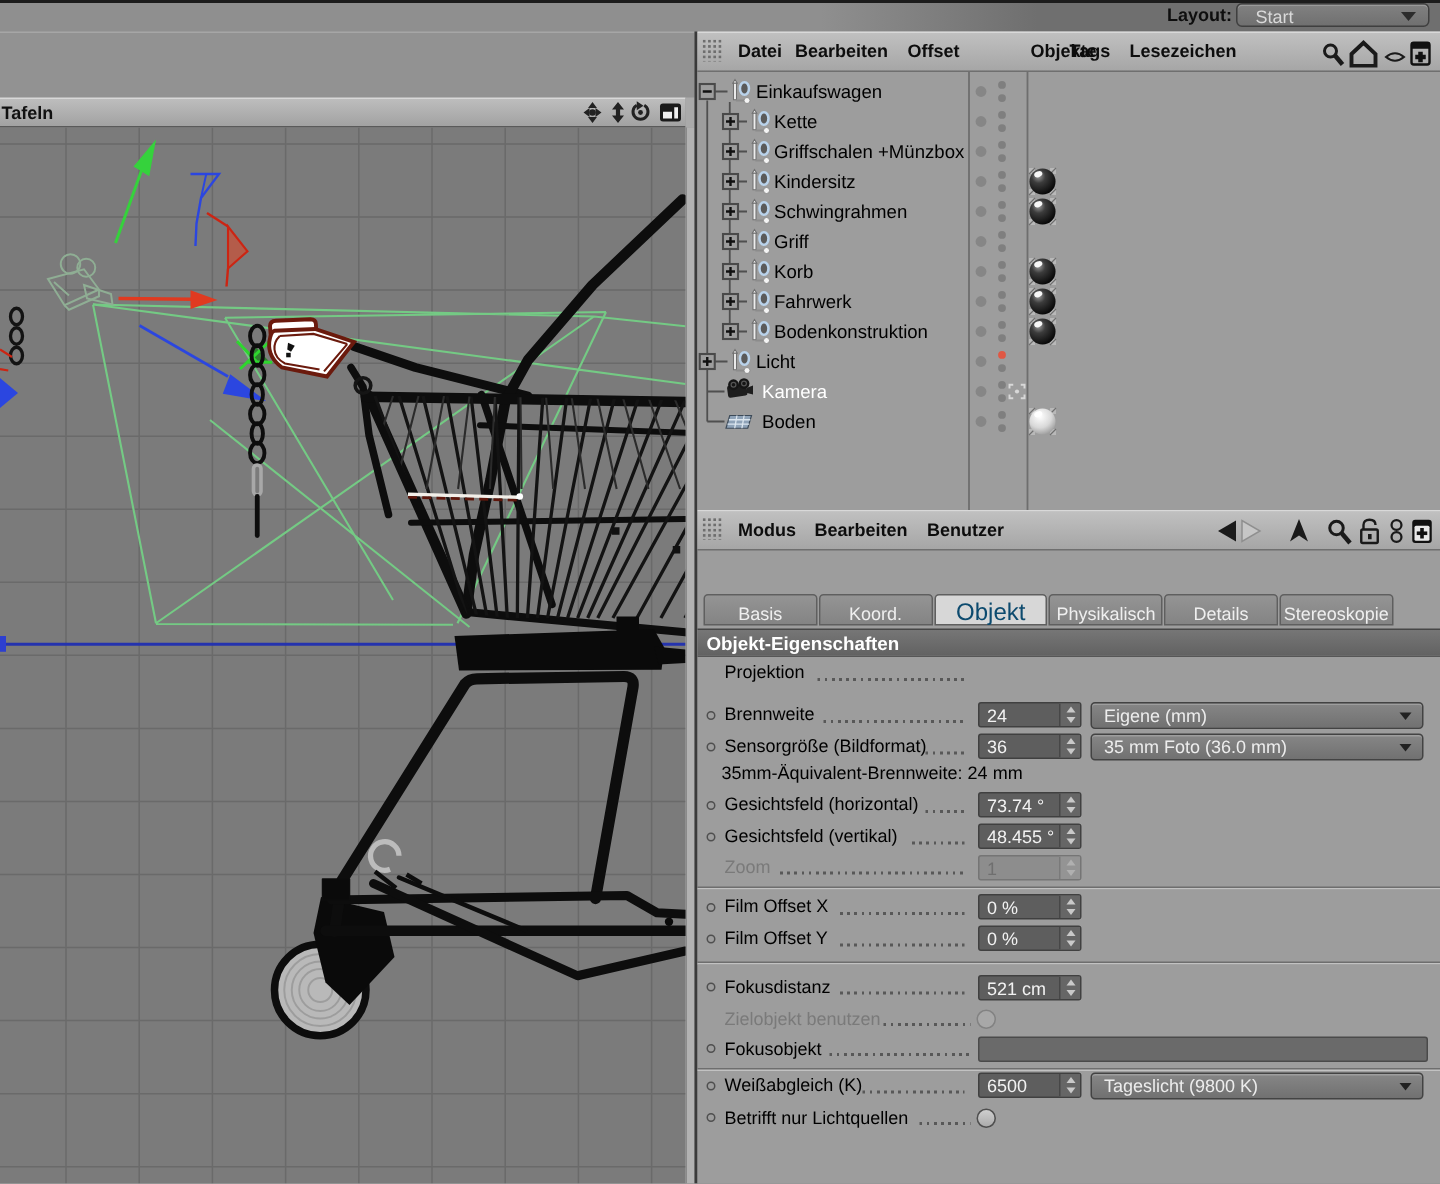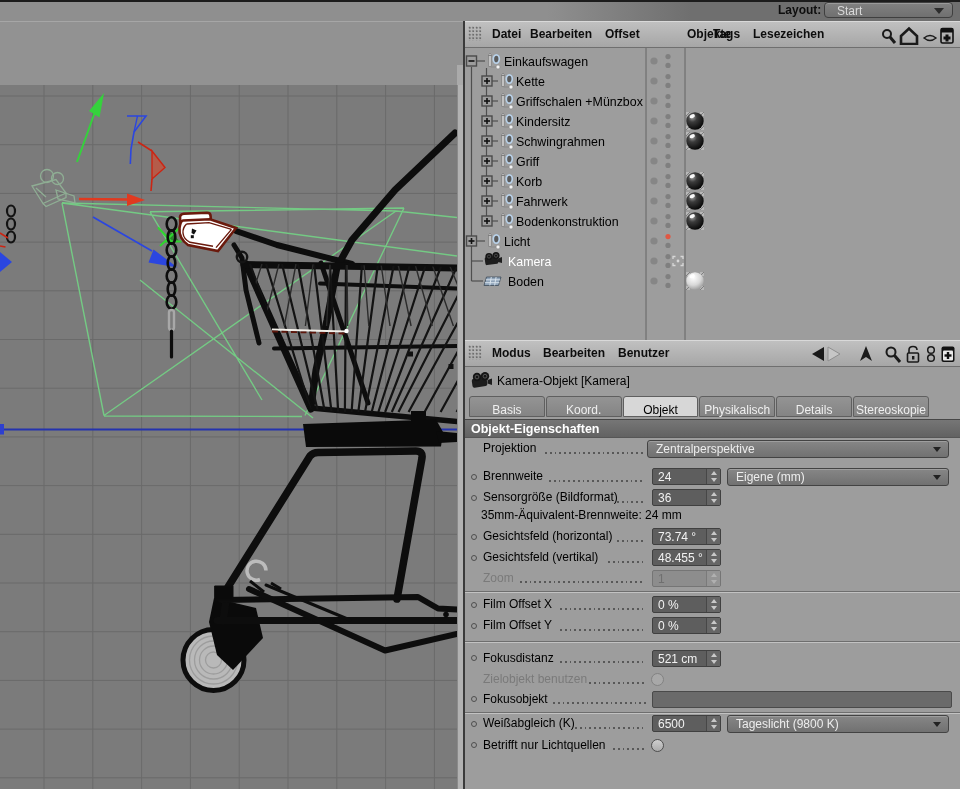--- a/index.html
+++ b/index.html
@@ -50,20 +50,41 @@
 <div id="stage">
 
   <div class="abs" id="topbar"></div>
   <div class="abs" id="layoutlbl">Layout:</div>
   <div class="abs" id="startcombo">
       <span>Start</span>
       <div class="tri"></div>
     </div>
 
   <div class="abs" id="vp-blank"></div>
+  <div class="abs" id="vp-title">
+      <div class="t">Tafeln</div>
+  <svg style="position:absolute;right:1px;top:1px" width="68" height="16" viewBox="0 0 68 16">
+   <g fill="#222">
+    <path d="M 7 1 L 10 5 L 4 5 Z M 7 15 L 10 11 L 4 11 Z M 1 8 L 5 5 L 5 11 Z M 13 8 L 9 5 L 9 11 Z"></path>
+    <circle cx="7" cy="8" r="2.2"></circle>
+    <path d="M 24 1 L 28 6 L 20 6 Z M 24 15 L 28 10 L 20 10 Z"></path>
+          <rect x="22.6" y="5" width="2.8" height="6"></rect>
+   </g>
+   <g stroke="#222" stroke-width="2" fill="none">
+    <path d="M 36.5 3.2 A 5 5 0 1 0 41.5 3.2"></path>
+   </g>
+   <path d="M 36.5 0.5 L 36.5 6.5 L 41 3.5 Z" fill="#222"></path>
+   <circle cx="39" cy="8" r="1.6" fill="#222"></circle>
+   <g>
+    <rect x="52" y="2" width="14" height="12" rx="2" fill="#1a1a1a"></rect>
+    <rect x="54" y="7.5" width="6" height="4.5" fill="#efefef"></rect>
+    <rect x="61.5" y="4.5" width="2.5" height="7.5" fill="#efefef"></rect>
+   </g>
+  </svg>
+    </div>
   <div class="abs" id="vp-corner"></div>
   <div class="abs" id="vp-scroll"></div>
   <svg class="abs" id="vpsvg" width="457" height="704" viewBox="0 85 457 704">
 <rect x="0" y="85" width="457" height="704" fill="#7b7b7b"></rect>
 <path d="M 44.0 85 V 789 M 92.8 85 V 789 M 141.6 85 V 789 M 190.4 85 V 789 M 239.2 85 V 789 M 288.0 85 V 789 M 336.8 85 V 789 M 385.6 85 V 789 M 434.4 85 V 789 M 0 96.0 H 457 M 0 144.7 H 457 M 0 193.4 H 457 M 0 242.1 H 457 M 0 290.8 H 457 M 0 339.5 H 457 M 0 388.2 H 457 M 0 436.9 H 457 M 0 485.6 H 457 M 0 534.3 H 457 M 0 583.0 H 457 M 0 631.7 H 457 M 0 680.4 H 457 M 0 729.1 H 457 M 0 777.8 H 457" stroke="#6a6a6a" stroke-width="1" fill="none"></path>
 <line x1="0" y1="429.5" x2="457" y2="429.5" stroke="#2433ae" stroke-width="2"></line>
 <rect x="0" y="424" width="4" height="10.5" fill="#2d3fd0"></rect>
 <path d="M 62 203 L 396 211 M 396 211 L 457 217.5 M 62 203 L 457 256 M 62 203 L 104 415.5 M 104 416 L 302 416.5 M 396 211 L 104 415.5 M 305 415.5 L 404 208 M 150 211.8 L 262 400 M 150 211.8 L 404 208 M 140 280 L 313 418" stroke="#74ca84" stroke-width="1.4" fill="none"></path>
 <g stroke="#8fae94" stroke-width="1.3" fill="none">
 <circle cx="47" cy="176" r="6.5"></circle>
@@ -377,46 +398,31 @@
         <rect x="104" y="12" width="2.4" height="3.5" fill="#1a1a1a"></rect>
         <circle cx="123" cy="6" r="3.3" fill="none" stroke="#1a1a1a" stroke-width="1.5"></circle>
         <circle cx="123" cy="14" r="3.3" fill="none" stroke="#1a1a1a" stroke-width="1.5"></circle>
         <rect x="133.5" y="2.5" width="13" height="15.5" rx="2" fill="#111"></rect>
         <rect x="135" y="6.5" width="10" height="10" rx="1" fill="#e9e9e9"></rect>
         <rect x="138.8" y="8" width="2.4" height="7" fill="#111"></rect>
           <rect x="136.5" y="10.3" width="7" height="2.4" fill="#111"></rect>
       </svg>
     </div>
 
-    <div class="abs" style="left:0;top:346px;width:495px;height:29px;">
-      <svg style="position:absolute;left:5px;top:4px;" width="24" height="20" viewBox="0 0 24 20">
-        <rect x="2" y="7" width="15" height="9" rx="2" fill="#1d1d1d" transform="rotate(-8 9 11)"></rect>
-        <circle cx="7" cy="6" r="4.2" fill="#151515"></circle>
-          <circle cx="15" cy="5.2" r="4.2" fill="#151515"></circle>
-        <circle cx="7" cy="6" r="1.9" fill="none" stroke="#5a5a5a" stroke-width="0.9"></circle>
-        <circle cx="15" cy="5.2" r="1.9" fill="none" stroke="#5a5a5a" stroke-width="0.9"></circle>
-        <path d="M 17.5 9 L 22 7.5 L 22 14 L 17.5 12.5 Z" fill="#1d1d1d"></path>
-      </svg>
-      <div class="lbl" style="left:32px;top:7px;">Kamera-Objekt [Kamera]</div>
-    </div>
     <div class="abs" style="left:4.0px;top:375px;width:75.8px;height:21px;background:linear-gradient(#949494,#848484);border:1px solid #5f5f5f;border-radius:3px 3px 0 0;box-sizing:border-box;text-align:center;"><span style="font-size:12px;color:#efefef;position:relative;top:3px;">Basis</span></div>
     <div class="abs" style="left:80.8px;top:375px;width:75.8px;height:21px;background:linear-gradient(#949494,#848484);border:1px solid #5f5f5f;border-radius:3px 3px 0 0;box-sizing:border-box;text-align:center;"><span style="font-size:12px;color:#efefef;position:relative;top:3px;">Koord.</span></div>
-    <div class="abs" style="left:157.6px;top:375px;width:75.8px;height:21px;background:#d7d7d7;border:1px solid #5f5f5f;border-radius:3px 3px 0 0;box-sizing:border-box;text-align:center;"><span style="font-size:12px;color:#000000;position:relative;top:3px;">Objekt</span></div>
+    <div class="abs" style="left:157.6px;top:375px;width:75.8px;height:21px;background:#d7d7d7;border:1px solid #5f5f5f;border-radius:3px 3px 0 0;box-sizing:border-box;text-align:center;"><span style="font-size:16px;color:#0c4a6e;position:relative;top:3px;">Objekt</span></div>
     <div class="abs" style="left:234.4px;top:375px;width:75.8px;height:21px;background:linear-gradient(#949494,#848484);border:1px solid #5f5f5f;border-radius:3px 3px 0 0;box-sizing:border-box;text-align:center;"><span style="font-size:12px;color:#efefef;position:relative;top:3px;">Physikalisch</span></div>
     <div class="abs" style="left:311.2px;top:375px;width:75.8px;height:21px;background:linear-gradient(#949494,#848484);border:1px solid #5f5f5f;border-radius:3px 3px 0 0;box-sizing:border-box;text-align:center;"><span style="font-size:12px;color:#efefef;position:relative;top:3px;">Details</span></div>
     <div class="abs" style="left:388.0px;top:375px;width:75.8px;height:21px;background:linear-gradient(#949494,#848484);border:1px solid #5f5f5f;border-radius:3px 3px 0 0;box-sizing:border-box;text-align:center;"><span style="font-size:12px;color:#efefef;position:relative;top:3px;">Stereoskopie</span></div>
     <div class="abs" style="left:0;top:398px;width:495px;height:19px;background:linear-gradient(#767676,#626262);border-top:1.5px solid #464646;border-bottom:1px solid #565656;box-sizing:border-box;">
       <span style="position:absolute;left:6px;top:2px;font-size:12.5px;font-weight:700;color:#fff;">Objekt-Eigenschaften</span>
       </div>
     <div class="lbl" style="left:18px;top:420.0px;">Projektion</div>
     <div class="dots" style="left:80px;top:430.5px;width:98px;"></div>
-    <div class="combo" style="left:182px;top:418.5px;width:302px;">
-        <span class="v">Zentralperspektive</span>
-        <span class="tri"></span>
-      </div>
 <div class="circ" style="left:6px;top:452.5px;"></div>
     <div class="lbl" style="left:18px;top:448.0px;">Brennweite</div>
     <div class="dots" style="left:84px;top:458.5px;width:94px;"></div>
     <div class="nfield" style="top:447.0px;">
         <span class="v">24</span>
         <span class="sp"></span>
         <span class="up"></span>
         <span class="dn"></span>
       </div>
     <div class="combo" style="left:262px;top:446.5px;width:222px;">
@@ -424,20 +430,24 @@
         <span class="tri"></span>
       </div>
 <div class="circ" style="left:6px;top:473.5px;"></div>
     <div class="lbl" style="left:18px;top:469.0px;">Sensorgröße (Bildformat)</div>
     <div class="dots" style="left:152px;top:479.5px;width:26px;"></div>
     <div class="nfield" style="top:468.0px;">
         <span class="v">36</span>
         <span class="sp"></span>
         <span class="up"></span>
         <span class="dn"></span>
+      </div>
+    <div class="combo" style="left:262px;top:467.5px;width:222px;">
+        <span class="v">35 mm Foto (36.0 mm)</span>
+        <span class="tri"></span>
       </div>
     <div class="lbl" style="left:16px;top:487px;">35mm-Äquivalent-Brennweite: 24 mm</div>
 <div class="circ" style="left:6px;top:512.5px;"></div>
     <div class="lbl" style="left:18px;top:508.0px;">Gesichtsfeld (horizontal)</div>
     <div class="dots" style="left:152px;top:518.5px;width:26px;"></div>
     <div class="nfield" style="top:507.0px;">
         <span class="v">73.74 °</span>
         <span class="sp"></span>
         <span class="up"></span>
         <span class="dn"></span>

